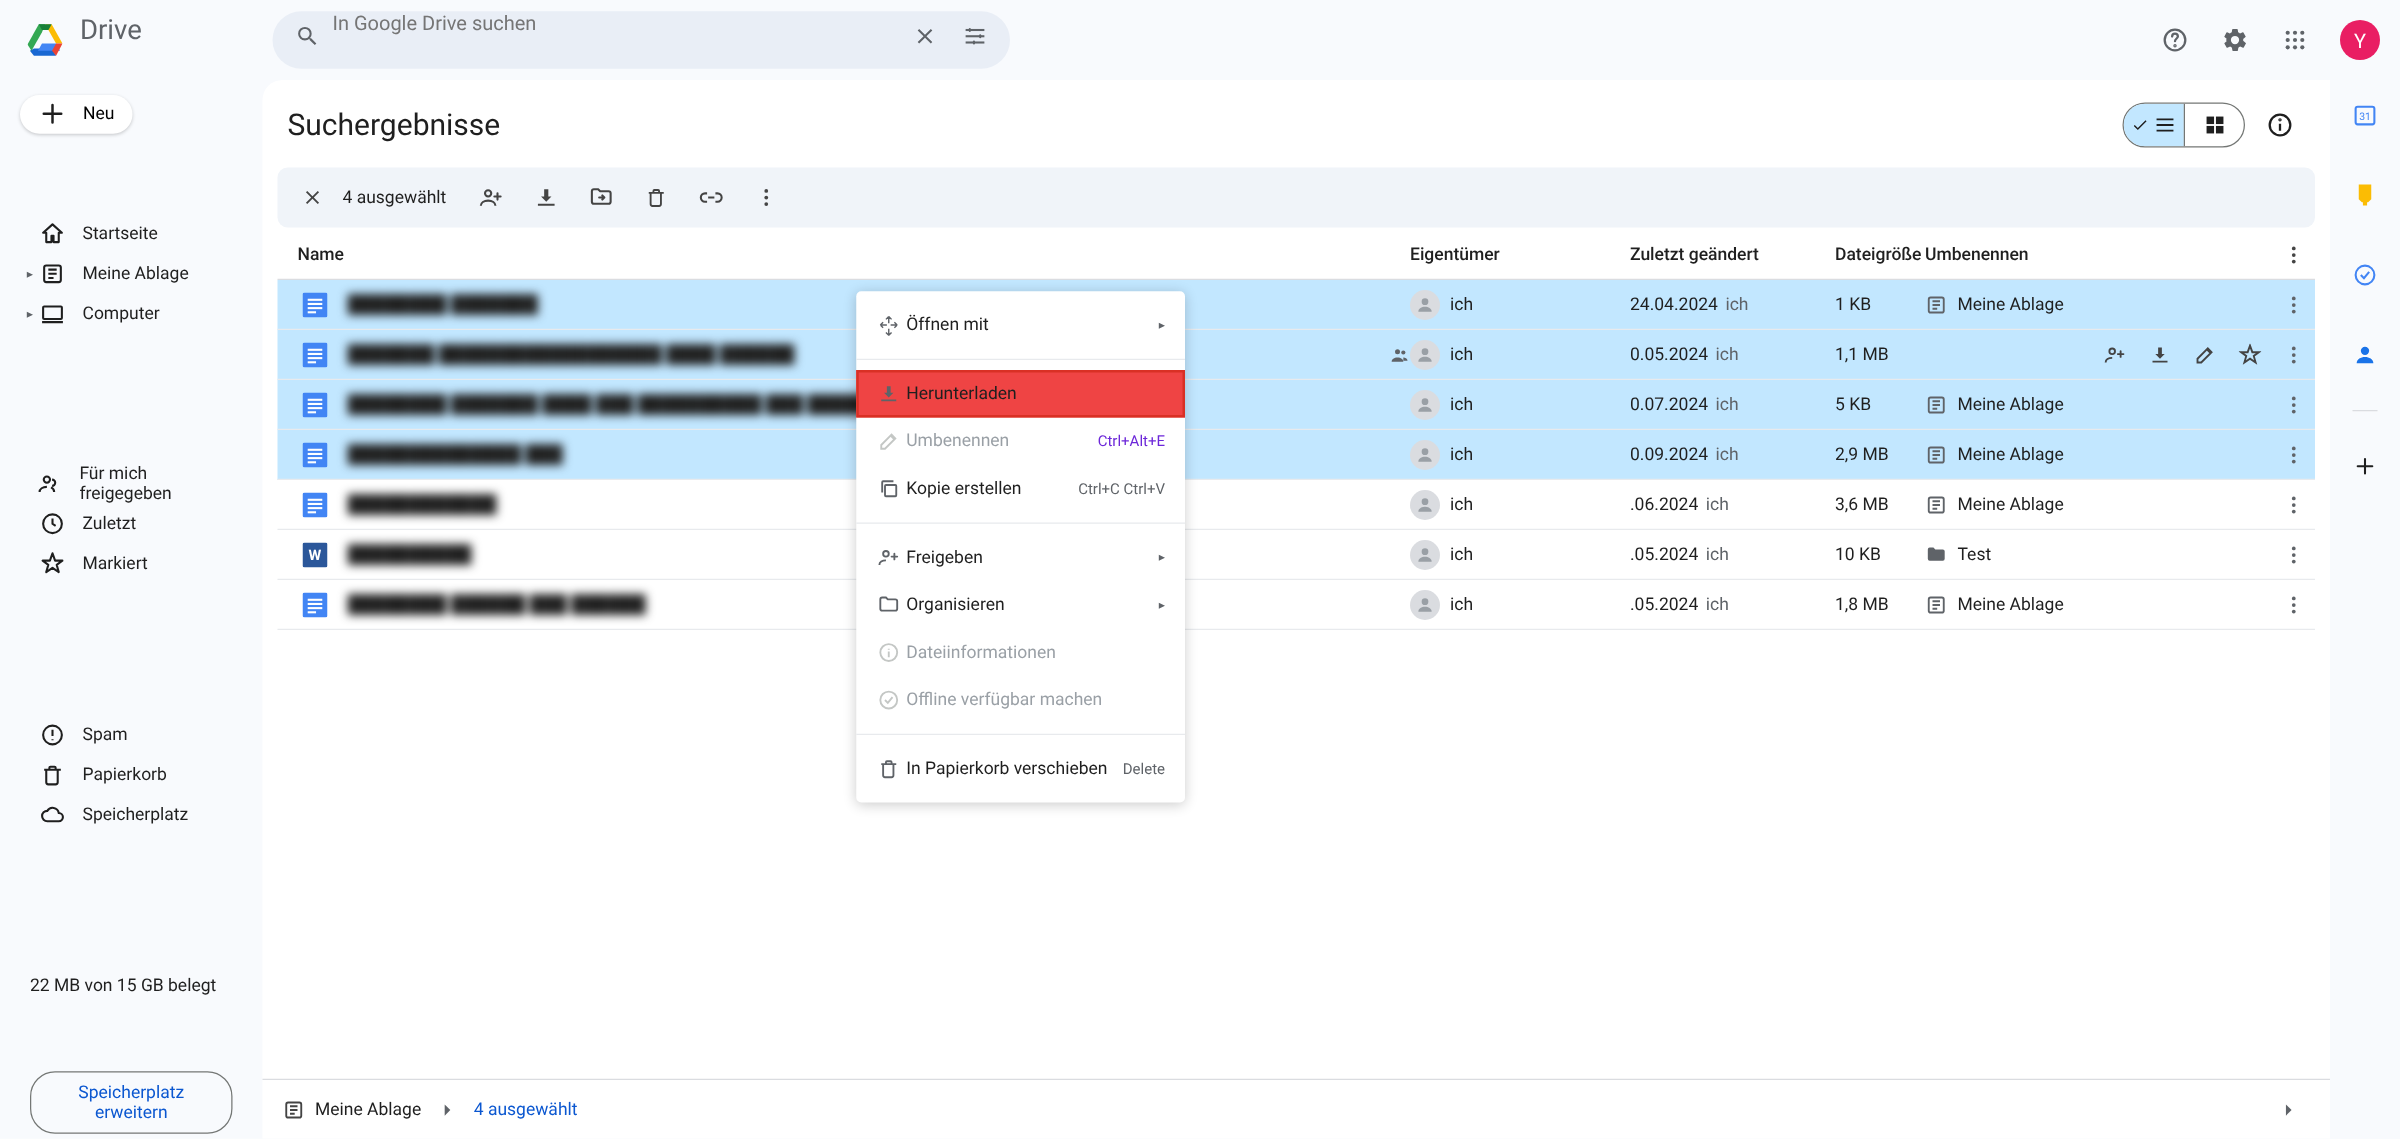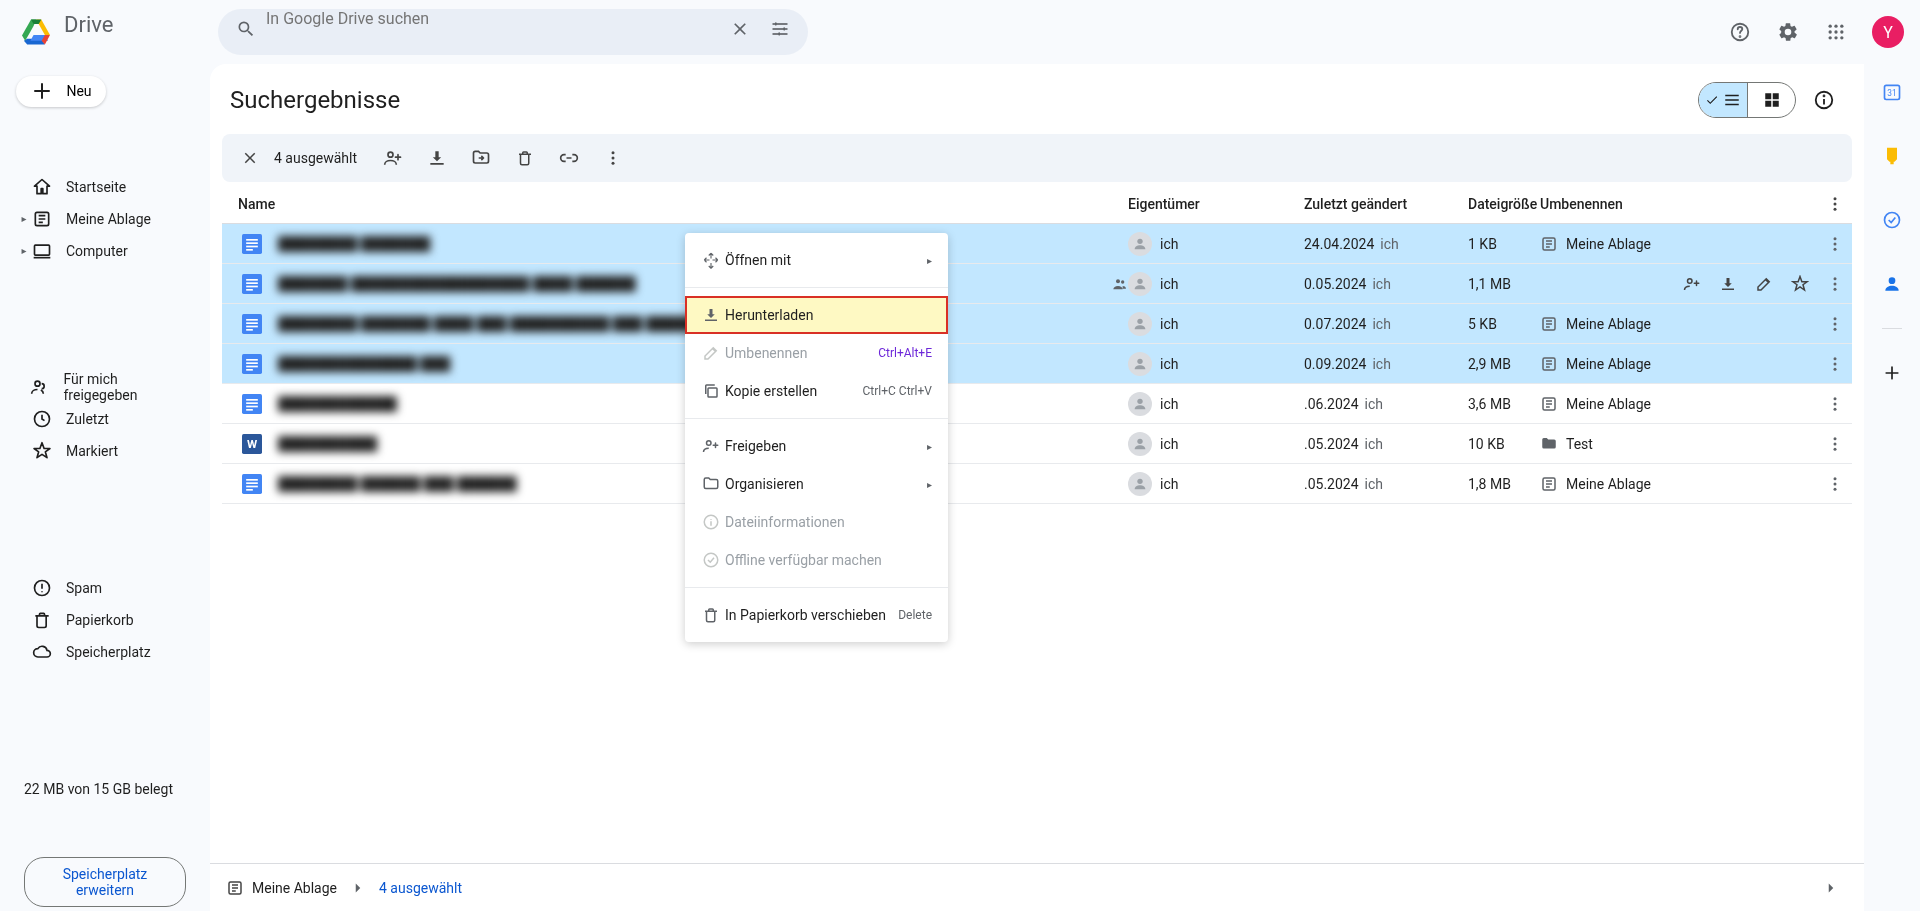--- a/index.html
+++ b/index.html
@@ -83,21 +83,21 @@
 .bc-expand { margin-left: auto; color: #5f6368; cursor: pointer; padding: 8px;}
 
 
 .sidepanel { width: 56px; background: #f8fafd; display: flex; flex-direction: column; align-items: center; padding-top: 8px; gap: 24px; }
 .sp-icon-btn { width: 40px; height: 40px; display: flex; align-items: center; justify-content: center; cursor: pointer; border-radius: 50%; }
 
 
 .context-menu { position: absolute; left: 685px; top: 233px; width: 263px; background: #fff; border-radius: 4px; box-shadow: 0 2px 10px rgba(0,0,0,0.2); padding: 8px 0; z-index: 100; }
 .cm-item { display: flex; align-items: center; height: 38px; padding: 0 16px; cursor: pointer; gap: 4px; font-size: 14px; }
 .cm-item.disabled { color: #9aa0a6; cursor: default; }
-.cm-item.highlighted { outline: 2px solid #d93025; outline-offset: -2px; background: #fef9c3; }
+.cm-item.highlighted { outline: 2px solid #d93025; outline-offset: -2px; background: #ef4444; }
 .cm-icon { width: 20px; display: flex; justify-content: center; color: #5f6368; }
 .cm-item.disabled .cm-icon { color: #c4c7c5; }
 .cm-label { flex: 1; }
 .cm-shortcut { font-size: 12px; color: #5f6368; }
 .cm-item.disabled .cm-shortcut { color: #6d28d9; margin-left: 37px; }
 .cm-arrow { color: #5f6368; font-size: 10px; }
 .cm-sep { height: 1px; background: #e8eaed; margin: 8px 0; }
 
 svg { display: block; }
 </style>

